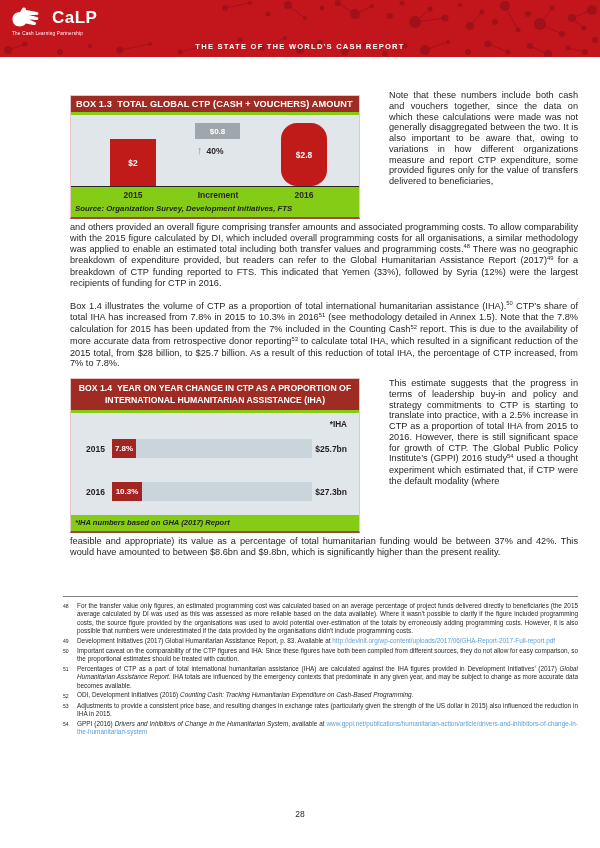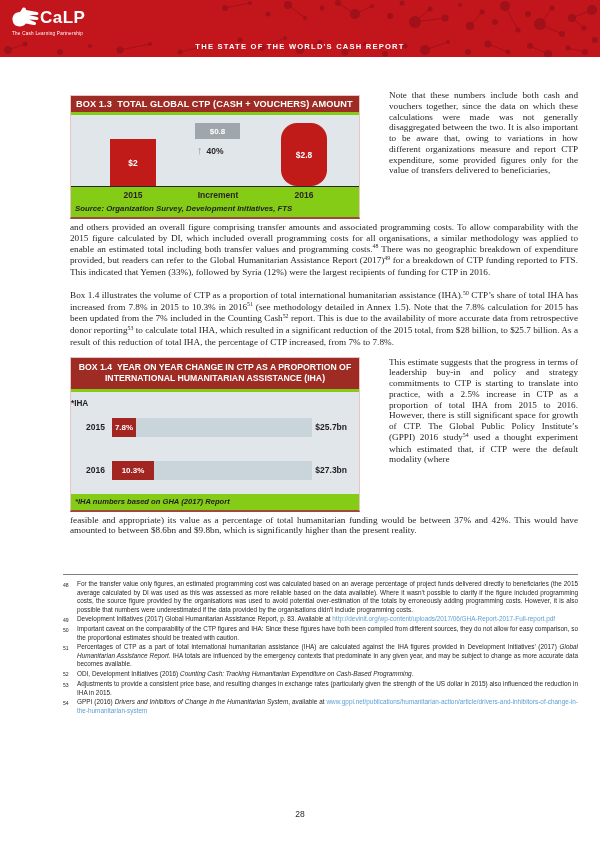--- a/index.html
+++ b/index.html
@@ -6,30 +6,30 @@
   body{
     width:600px;height:848px;background:#ffffff;
     font-family:"Liberation Sans",sans-serif;color:var(--text-dark,#221E1F);
   }
   .page{position:relative;width:600px;height:848px;overflow:hidden;background:#fff;}
 
   
   .band{position:relative;height:57px;background:var(--header-red,#C3151C);overflow:hidden;}
   .band .pattern{position:absolute;left:0;top:0;}
   .logo{position:absolute;left:10px;top:6px;z-index:2;}
-  .logo-row{display:flex;align-items:center;gap:0;}
+  .logo-row{display:flex;align-items:center;gap:12px;}
   .logo-name{color:#fff;font-weight:bold;font-size:17px;letter-spacing:.5px;line-height:18px;}
   .logo-tag{color:#fff;font-size:4.6px;letter-spacing:.25px;margin-top:1px;margin-left:2px;}
   .band-title{position:absolute;left:0;right:0;top:42px;z-index:2;text-align:center;
     color:#fff;font-size:7.6px;font-weight:bold;letter-spacing:1.2px;}
 
   
   main{padding:33px 22px 0 70px;}
   .row{display:flex;align-items:flex-start;}
-  .body-text{font-size:9.2px;line-height:10.75px;text-align:justify;font-family:Liberation Serif, serif;}
+  .body-text{font-size:9.2px;line-height:10.75px;text-align:justify;}
   .col-text{flex:1;min-width:0;}
   p.full{margin:12px 0 0 0;}
   p.tight{margin-top:3px;}
   sup{font-size:5.8px;vertical-align:baseline;position:relative;top:-3.2px;}
 
   
   .box{flex:0 0 290px;width:290px;margin-right:29px;background:#84cc16;
     border:1px solid #EBC4C6;border-bottom:2.5px solid var(--rule-brown,#9D4A3A);
     box-sizing:border-box;}
   .box13{margin-top:5px;}
@@ -52,29 +52,29 @@
   .incnote .arrow{color:#8C9499;font-size:11px;line-height:11px;font-weight:bold;}
   .xlabels{position:relative;height:13px;margin-top:2px;font-size:8.5px;font-weight:bold;color:#2A2627;}
   .xlabels span{position:absolute;top:1px;text-align:center;}
   .xl1{left:39px;width:46px;}
   .xl2{left:105px;width:84px;}
   .xl3{left:210px;width:46px;}
   .units{font-size:10px;font-weight:bold;padding:4px 4px 0 4px;}
   .src{font-size:7.8px;font-weight:bold;font-style:italic;padding:2px 4px 4px 4px;}
 
   .panel14{background:var(--panel-gray,#E0E6EA);margin-top:3px;padding:4px 12px 8px 0;}
-  .iha-head{font-size:8.2px;font-weight:bold;padding:3px 0 4px 0;}
+  .iha-head{text-align:right;font-size:8.2px;font-weight:bold;padding:3px 0 4px 0;}
   .hrow{display:flex;align-items:center;margin:6px 0 0 0;}
   .hrow.r2{margin-top:24px;margin-bottom:6px;}
   .ylab{flex:0 0 34px;text-align:right;font-size:8.5px;font-weight:bold;padding-right:7px;}
   .hbar{flex:0 0 200px;display:flex;height:19px;}
   .hbar .redseg{background:var(--bar-dark-red,#A32522);color:#fff;font-weight:bold;font-size:8px;
     display:flex;align-items:center;justify-content:center;}
   .r1 .redseg{width:24px;}
-  .r2 .redseg{width:42px;}
+  .r2 .redseg{width:30px;}
   .hbar .grayseg{flex:1;background:var(--track-gray,#C9D4DB);}
   .val{flex:1;text-align:right;font-size:8.5px;font-weight:bold;}
   .iha-foot{font-size:7.6px;font-weight:bold;font-style:italic;padding:3px 4px 4px 4px;}
 
   
   .fnsep{border:0;border-top:1px solid #808080;margin:38px 0 5px -7px;}
   .fn{display:flex;font-size:6.4px;line-height:8.55px;color:#2A2627;margin:0 0 1px -7px;}
   .fn-num{flex:0 0 14px;font-size:5.1px;padding-top:0.5px;}
   .fn-body{flex:1;text-align:justify;}
   .fn-body .link{color:var(--link-blue,#5FA0D4);}

